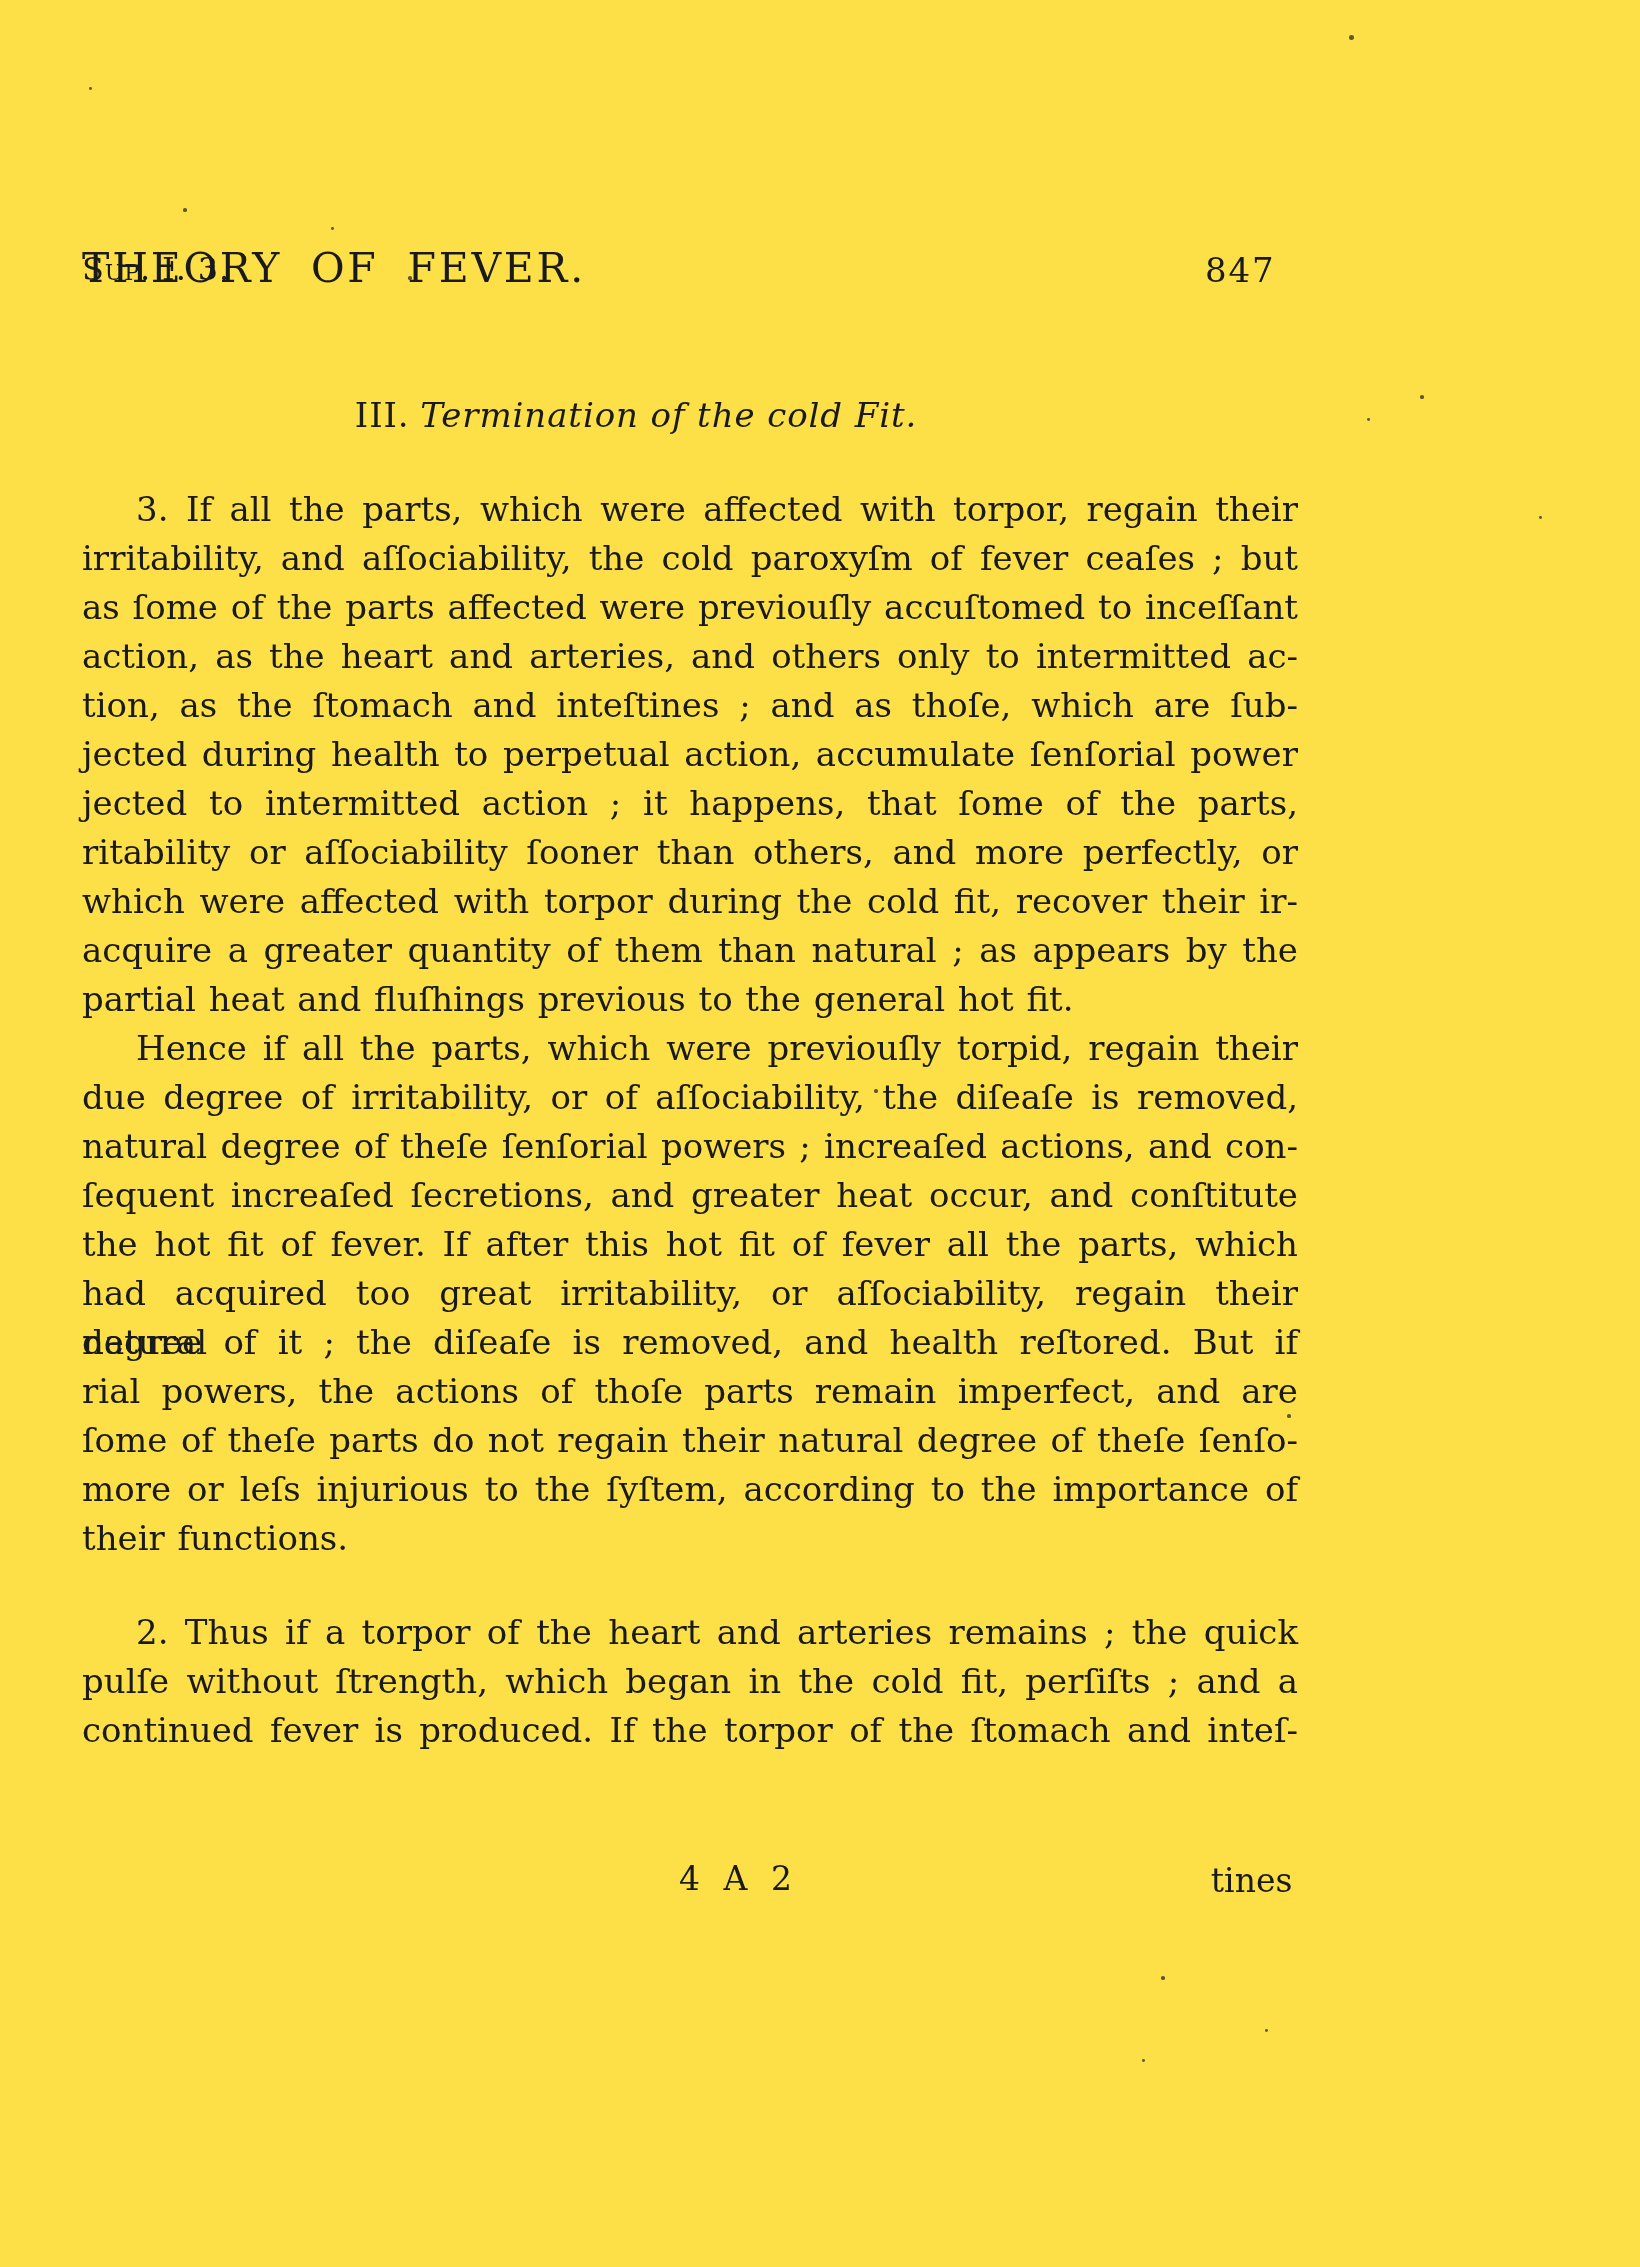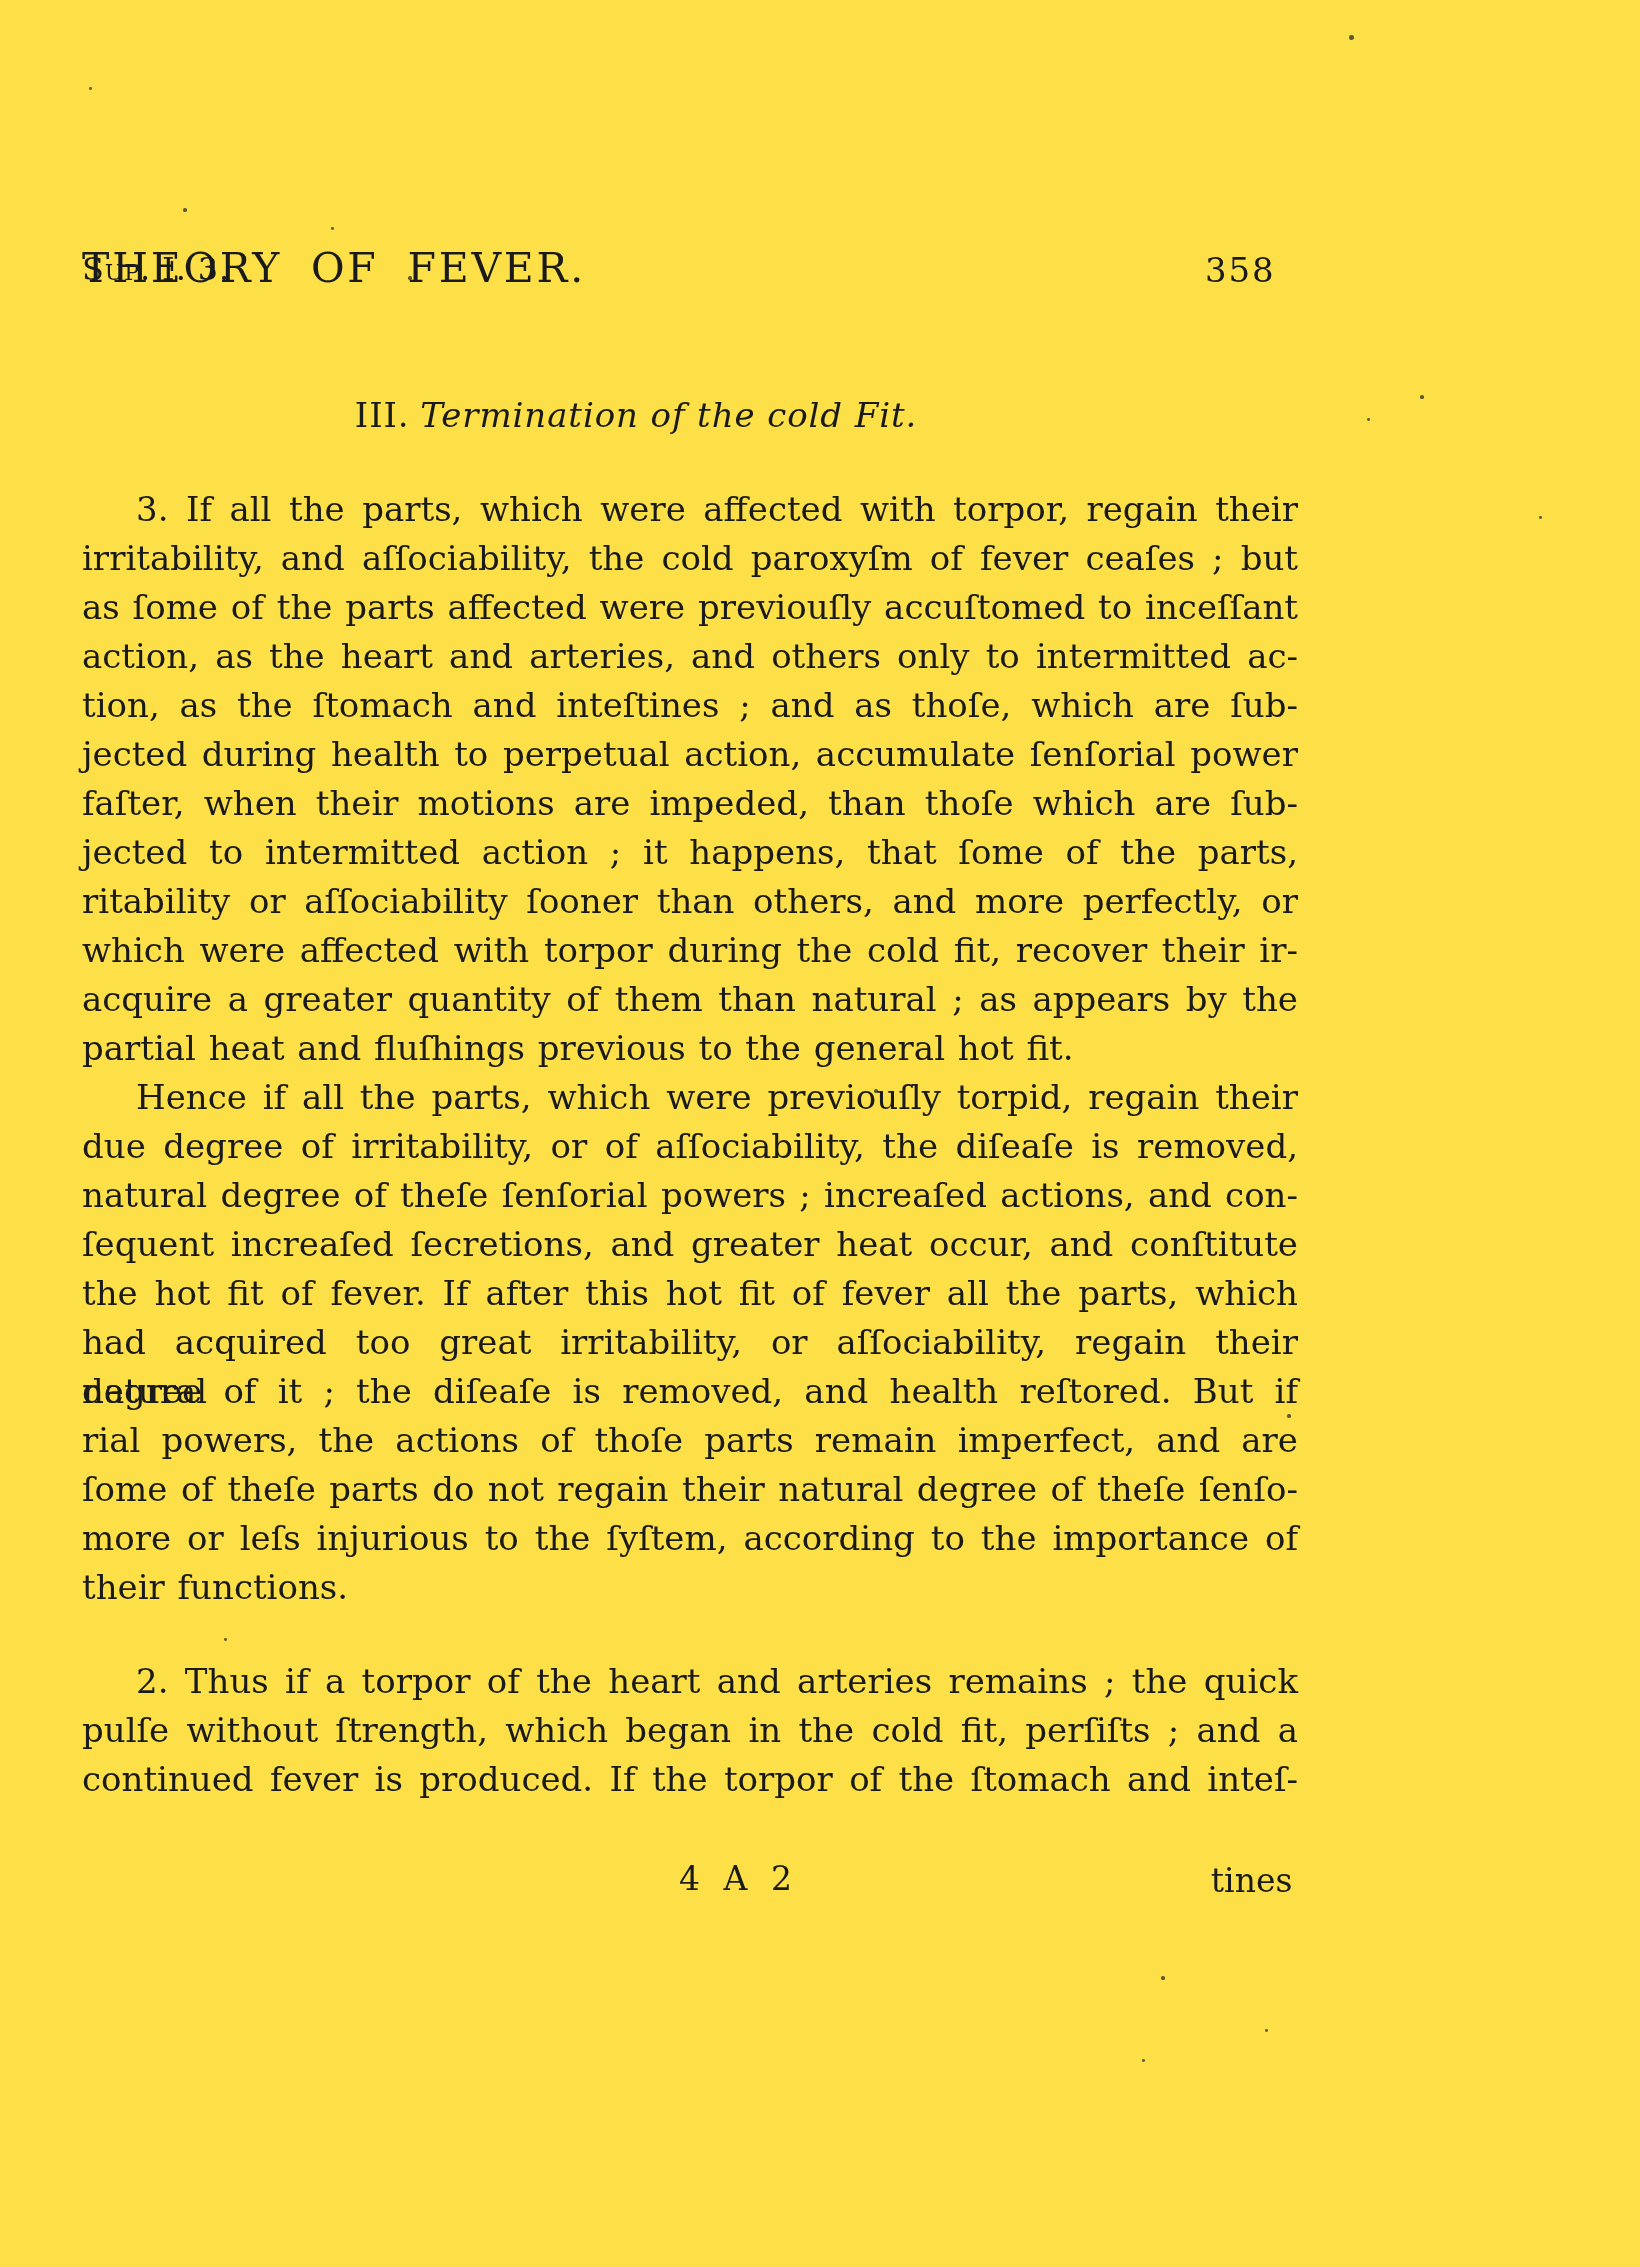--- a/index.html
+++ b/index.html
@@ -70,38 +70,37 @@
   }
 </style>
 </head>
 <body>
 
 <div class="page">
 
   <div class="running-header">
     <div class="header-left">Sup. I. 3.</div>
     <div class="header-center">THEORY OF FEVER.</div>
-    <div class="header-right">358</div>
+    <div class="header-right">847</div>
   </div>
 
   <div class="section-heading">
     <span class="numeral">III.</span>
     <span> </span>
     <span class="title">Termination of the cold Fit.</span>
   </div>
 
   <div class="body-text" id="paragraphs">
       <div class="paragraph">
         <div class="line">3. If all the parts, which were affected with torpor, regain their</div>
         <div class="line">irritability, and aſſociability, the cold paroxyſm of fever ceaſes ; but</div>
         <div class="line">as ſome of the parts affected were previouſly accuſtomed to inceſſant</div>
         <div class="line">action, as the heart and arteries, and others only to intermitted ac-</div>
         <div class="line">tion, as the ſtomach and inteſtines ; and as thoſe, which are ſub-</div>
         <div class="line">jected during health to perpetual action, accumulate ſenſorial power</div>
-        <div class="line">faſter, when their motions are impeded, than thoſe which are ſub-</div>
         <div class="line">jected to intermitted action ; it happens, that ſome of the parts,</div>
         <div class="line">ritability or aſſociability ſooner than others, and more perfectly, or</div>
         <div class="line">which were affected with torpor during the cold fit, recover their ir-</div>
         <div class="line">acquire a greater quantity of them than natural ; as appears by the</div>
         <div class="line line-short">partial heat and fluſhings previous to the general hot fit.</div>
       </div>
       <div class="paragraph">
         <div class="line">Hence if all the parts, which were previouſly torpid, regain their</div>
         <div class="line">due degree of irritability, or of aſſociability, the diſeaſe is removed,</div>
         <div class="line">natural degree of theſe ſenſorial powers ; increaſed actions, and con-</div>

